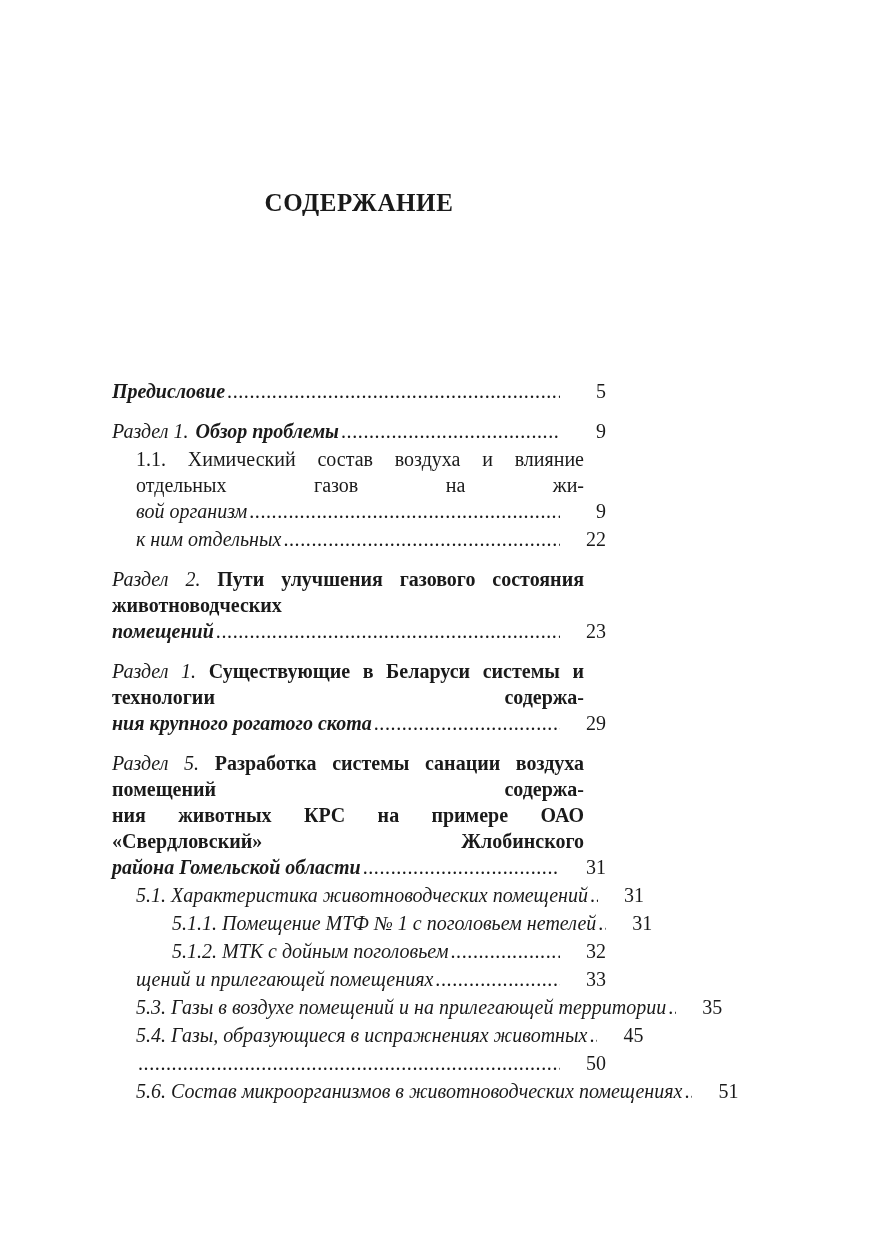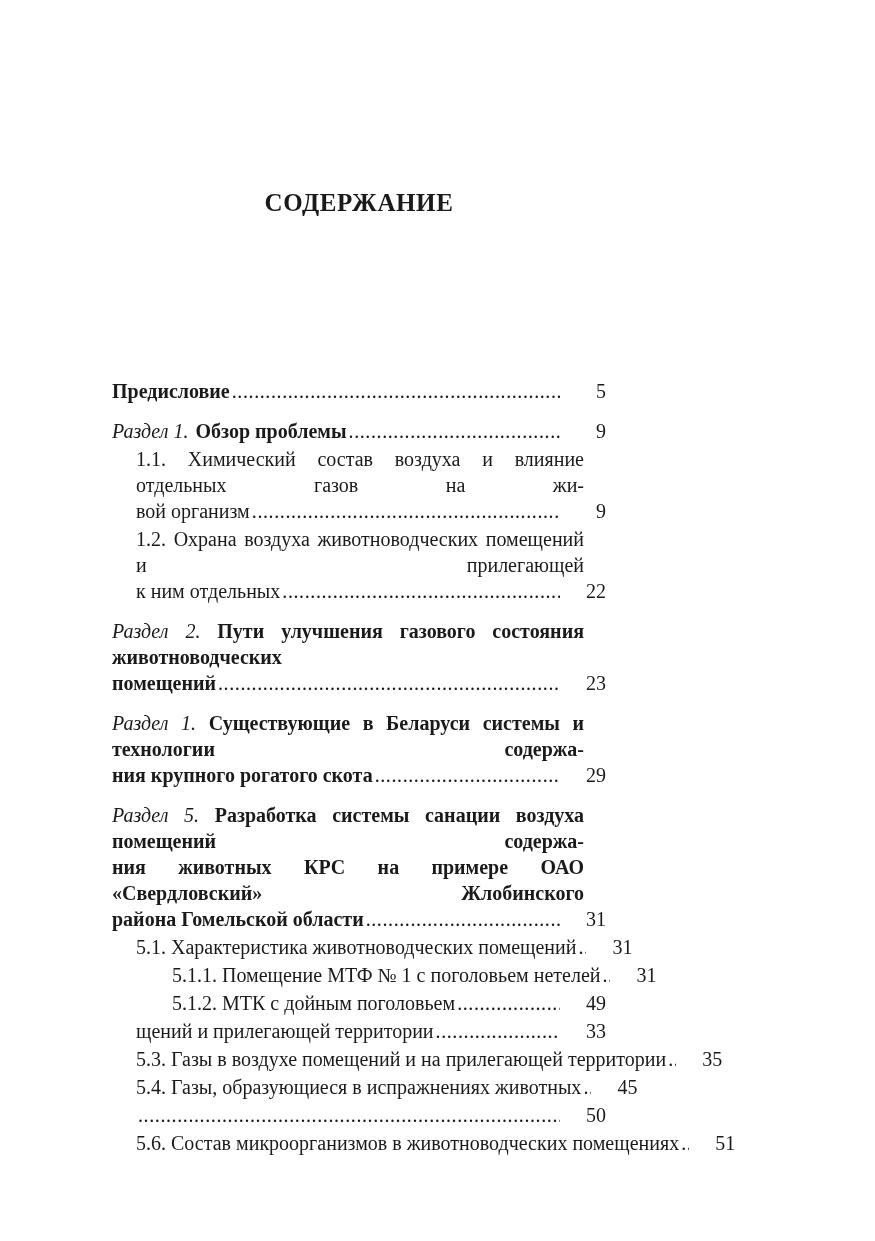--- a/index.html
+++ b/index.html
@@ -35,21 +35,21 @@
     margin-right: 22px;
     text-align: justify;
     text-align-last: justify;
   }
   
   .line.final {
     display: flex;
     align-items: baseline;
   }
   .line.final .txt,
-  .line.final .pre { flex: 0 0 auto; white-space: nowrap; }
+  .line.final .pre { flex: 0 0 auto; white-space: nowrap; font-style: italic; }
   .b { font-weight: bold; }
   .pre { font-style: italic; }
   .line.final .pre { margin-right: 7px; }
   .dots {
     flex: 1 1 auto;
     overflow: hidden;
     white-space: nowrap;
     min-width: 8px;
     margin-left: 2px;
     margin-right: 6px;
@@ -95,23 +95,20 @@
         <span class="txt">1.1. Химический состав воздуха и влияние отдельных газов на жи-</span>
       </div>
       <div class="line final">
         <span class="txt">вой организм</span>
         <span class="dots"></span>
         <span class="pg">9</span>
       </div>
     </div>
 
     <div class="entry lvl1">
-      <div class="line mid">
-        <span class="txt">1.2. Охрана воздуха животноводческих помещений и прилегающей</span>
-      </div>
       <div class="line final">
         <span class="txt">к ним отдельных</span>
         <span class="dots"></span>
         <span class="pg">22</span>
       </div>
     </div>
 
     <div class="entry sect">
       <div class="line mid">
         <span class="pre">Раздел 2.</span>
@@ -165,27 +162,27 @@
         <span class="txt">5.1.1. Помещение МТФ № 1 с поголовьем нетелей</span>
         <span class="dots"></span>
         <span class="pg">31</span>
       </div>
     </div>
 
     <div class="entry lvl2">
       <div class="line final">
         <span class="txt">5.1.2. МТК с дойным поголовьем</span>
         <span class="dots"></span>
-        <span class="pg">49</span>
-      </div>
-    </div>
-
-    <div class="entry lvl1">
-      <div class="line final">
-        <span class="txt">щений и прилегающей территории</span>
+        <span class="pg">32</span>
+      </div>
+    </div>
+
+    <div class="entry lvl1">
+      <div class="line final">
+        <span class="txt">щений и прилегающей помещениях</span>
         <span class="dots"></span>
         <span class="pg">33</span>
       </div>
     </div>
 
     <div class="entry lvl1">
       <div class="line final">
         <span class="txt">5.3. Газы в воздухе помещений и на прилегающей территории</span>
         <span class="dots"></span>
         <span class="pg">35</span>

